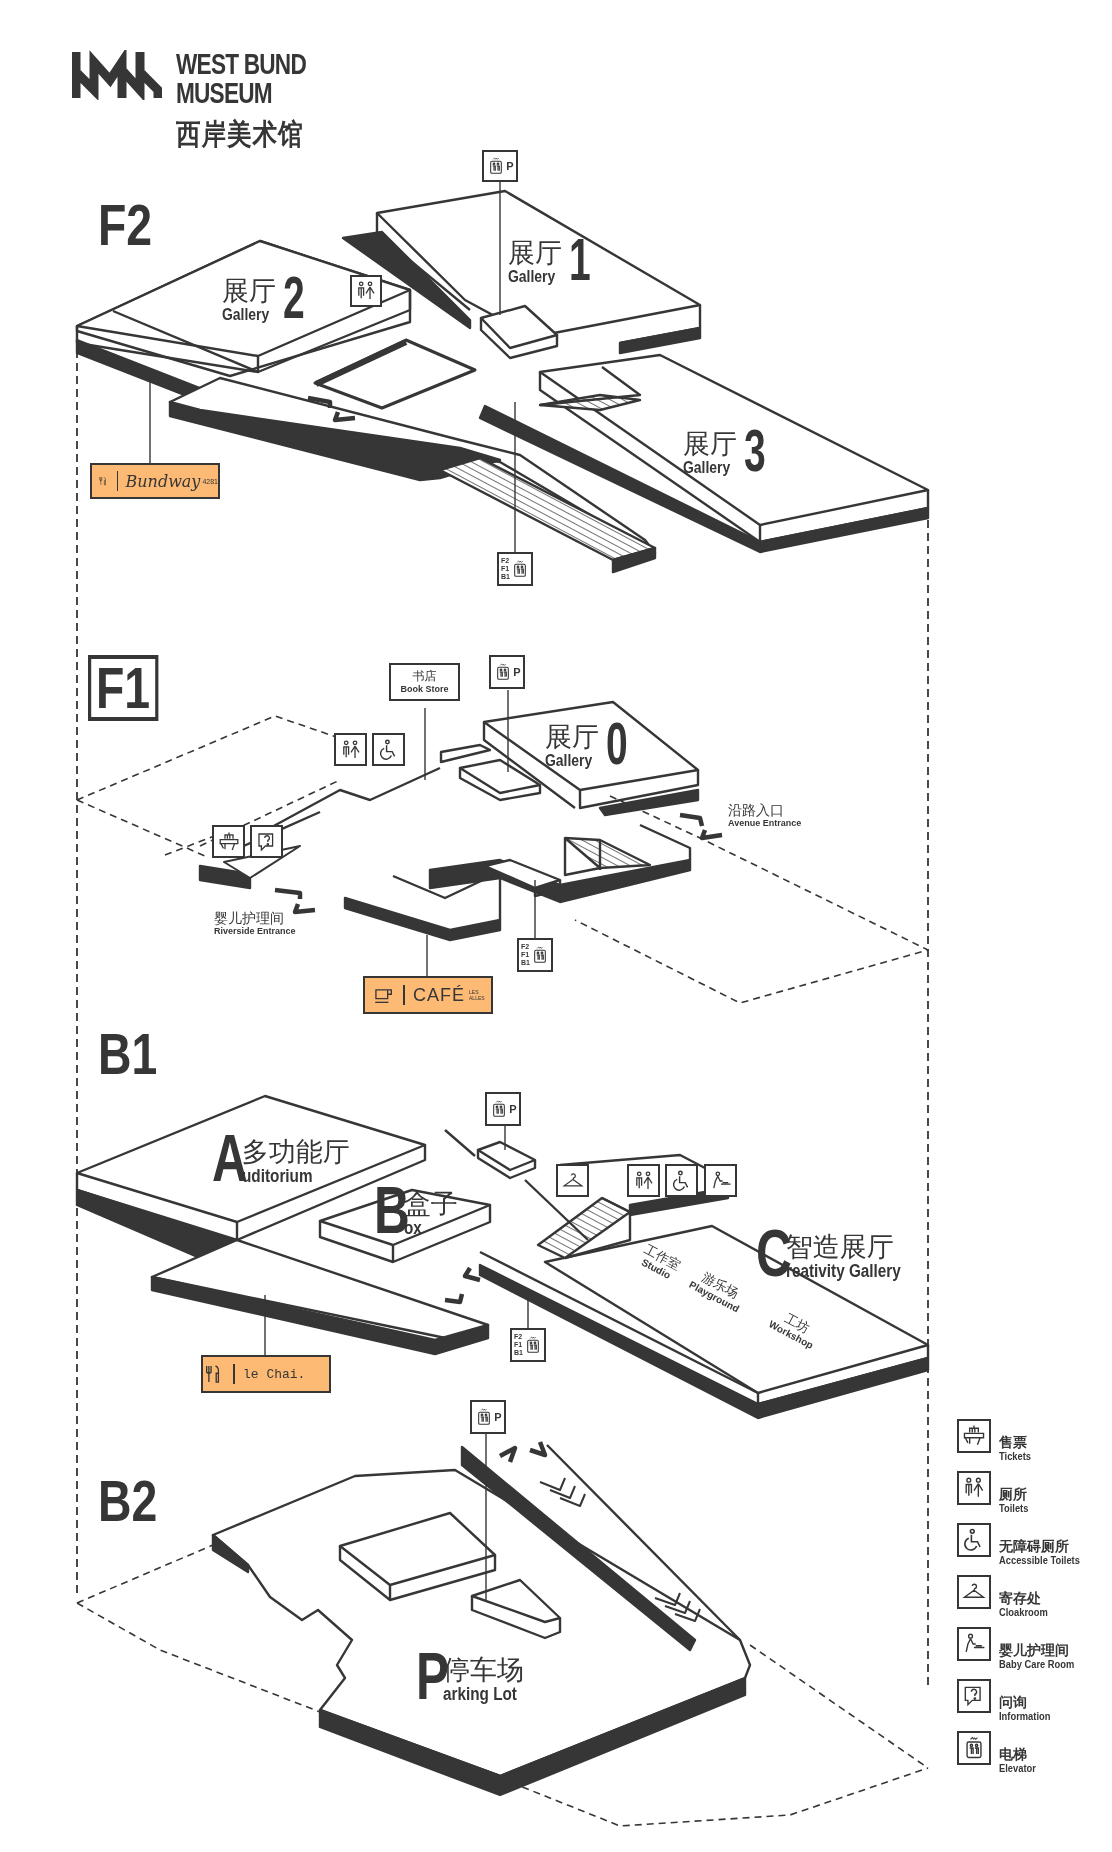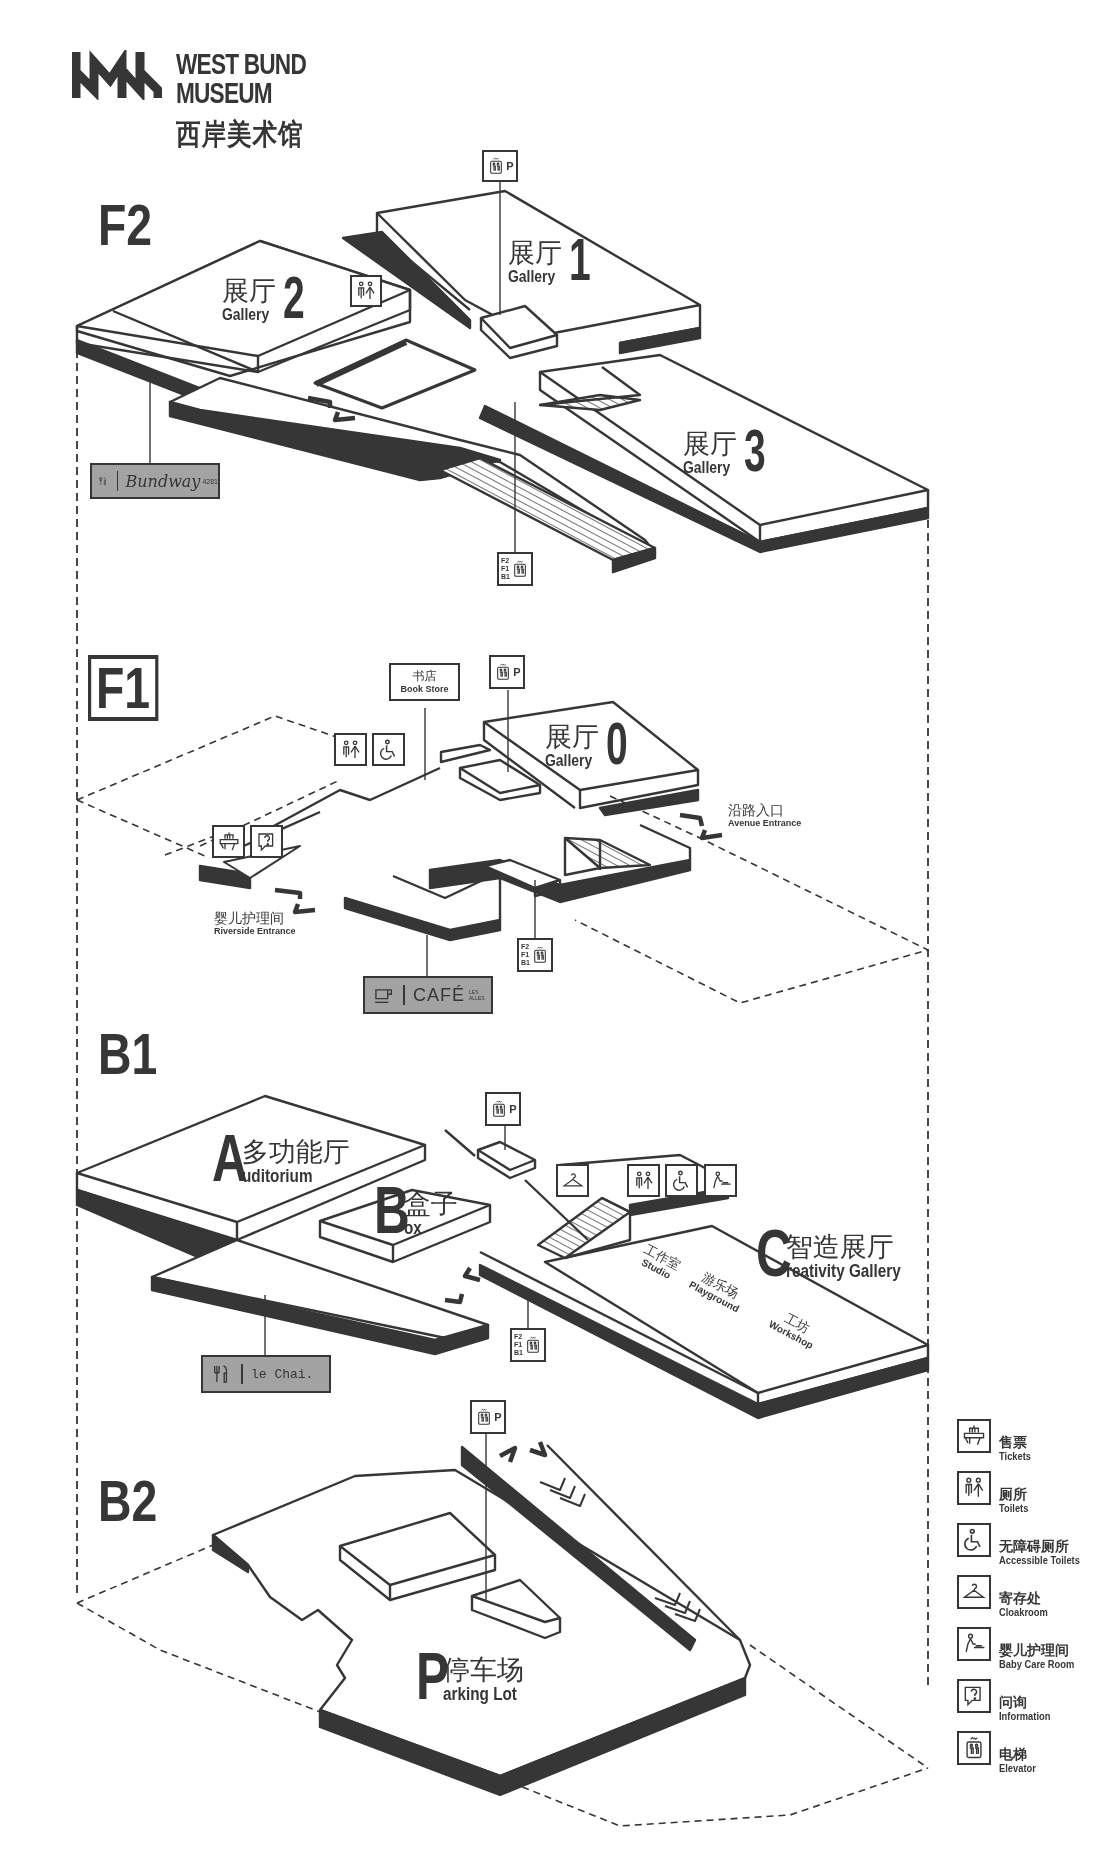--- a/index.html
+++ b/index.html
@@ -25,21 +25,21 @@
   .bl-en { font-weight:bold; font-size:18px; line-height:19px; transform:scaleX(0.85); transform-origin:left; }
   .sign { position:absolute; background:#fff; border:2px solid #363636; box-sizing:border-box;
           display:flex; align-items:center; justify-content:center; }
   .sign svg { display:block; }
   .entrance { position:absolute; color:#363636; }
   .entrance .cn { font-family:"DejaVu Sans", sans-serif; font-size:14px; line-height:16px; }
   .entrance .en { font-weight:bold; font-size:9px; line-height:10px; }
   .store-sign { position:absolute; background:#fff; border:2px solid #363636; box-sizing:border-box; text-align:center; }
   .store-sign .cn { font-family:"DejaVu Sans", sans-serif; font-size:12px; line-height:15px; padding-top:4px; }
   .store-sign .en { font-weight:bold; font-size:9px; line-height:11px; }
-  .brand-sign { position:absolute; background:#a3a3a3; border:2px solid #363636; box-sizing:border-box; display:flex; align-items:center; }
+  .brand-sign { position:absolute; background:#fdba74; border:2px solid #363636; box-sizing:border-box; display:flex; align-items:center; }
   .brand-sign .sep { width:2px; height:20px; background:#363636; margin:0 8px; }
   .brand-name { font-size:14px; color:#363636; }
   .cafe-name { font-size:18px; letter-spacing:1px; }
   .script { font-family:"DejaVu Serif", serif; font-style:italic; font-size:16px; }
   .mono { font-family:"Liberation Mono", monospace; font-size:13px; }
   .elev-stack { position:absolute; background:#fff; border:2px solid #363636; box-sizing:border-box; display:flex; align-items:center; }
   .elev-stack .fl { font-weight:bold; font-size:7px; line-height:8px; margin-left:2px; }
   .zone { position:absolute; color:#363636; text-align:center; transform:rotate(28deg); }
   .zone .cn { font-family:"DejaVu Sans", sans-serif; font-size:13px; line-height:14px; }
   .zone .en { font-weight:bold; font-size:10px; line-height:11px; }
@@ -488,21 +488,21 @@
 <div class="elev-stack" style="left:510px;top:1328px;width:36px;height:34px;">
   <div class="fl">
       <div>F2</div>
       <div>F1</div>
       <div>B1</div>
     </div>
   <svg width="20" height="22">
       <use href="#ic-elevator"></use>
     </svg>
 </div>
-<div class="brand-sign" style="left:201px;top:1355px;width:130px;height:38px;padding-left:8px;">
+<div class="brand-sign" style="left:201px;top:1355px;width:130px;height:38px;padding-left:0;">
   <svg width="22" height="22">
       <use href="#ic-fork"></use>
     </svg>
   <div class="sep"></div>
   <span class="brand-name mono">le Chai.</span>
 </div>
 
 <div class="big-letter-wrap" style="left:405px;top:1648px;">
   <span class="big-letter">P</span>
   <div class="bl-txt">

